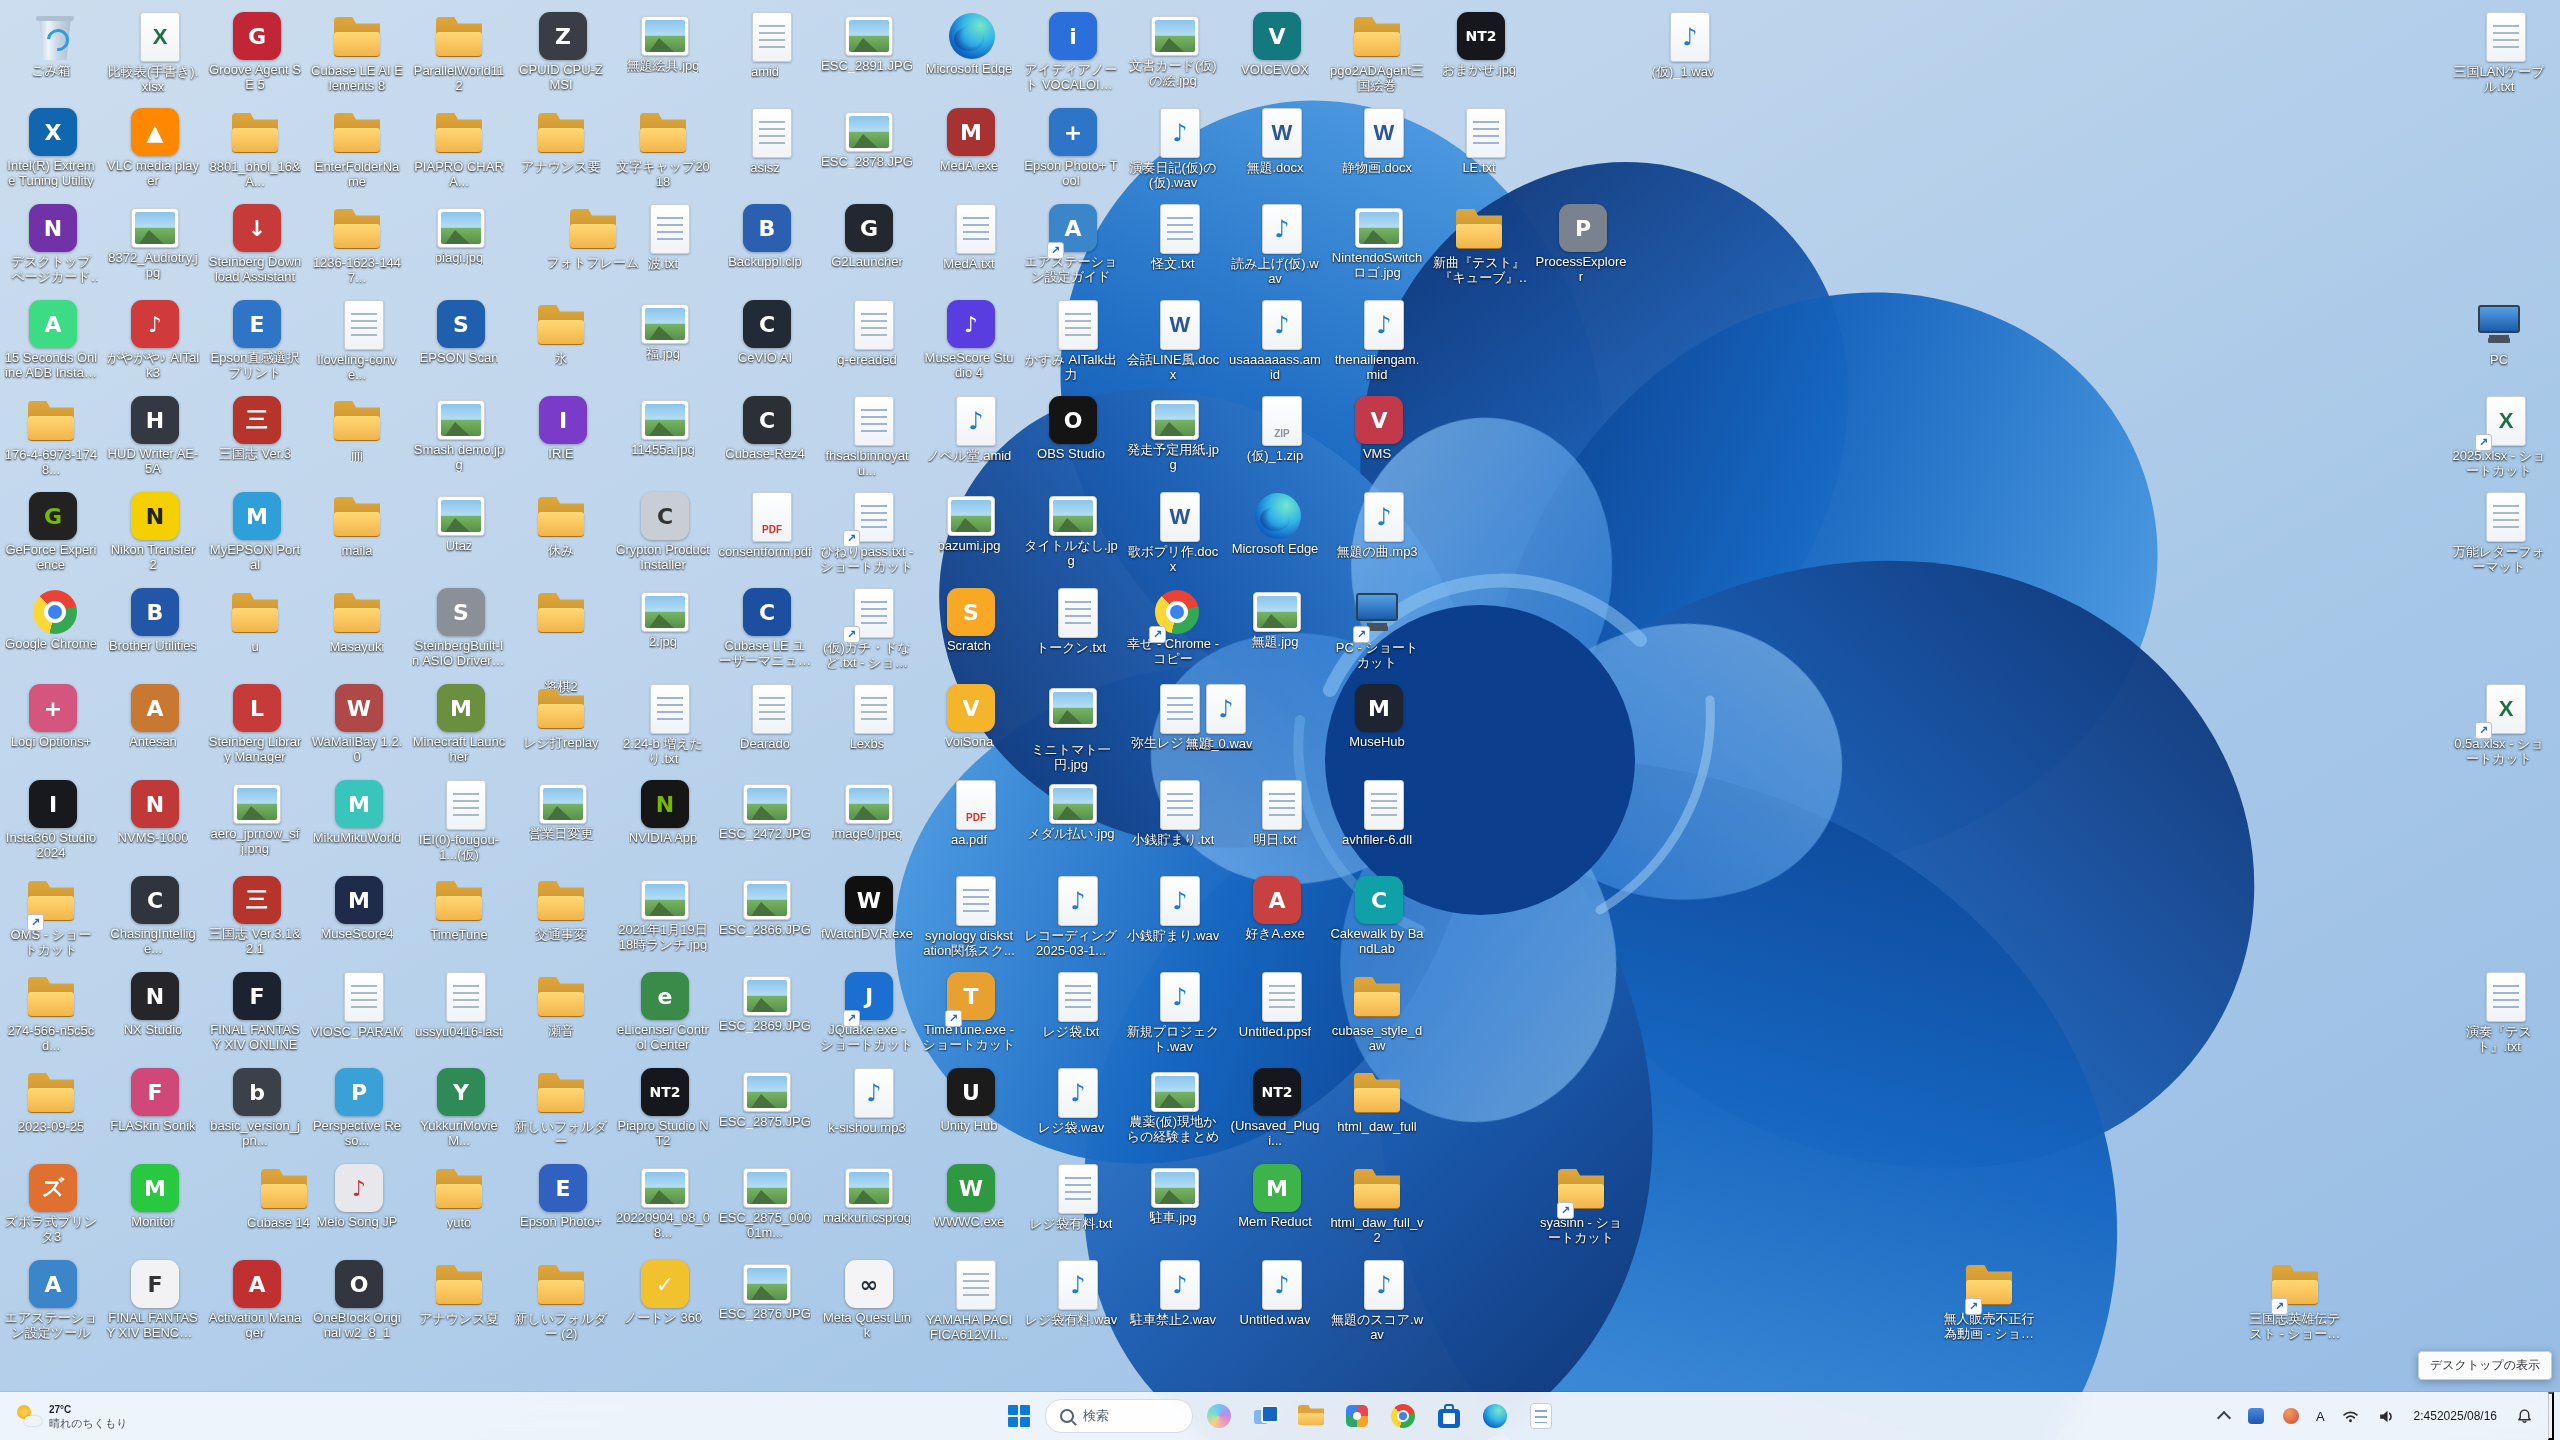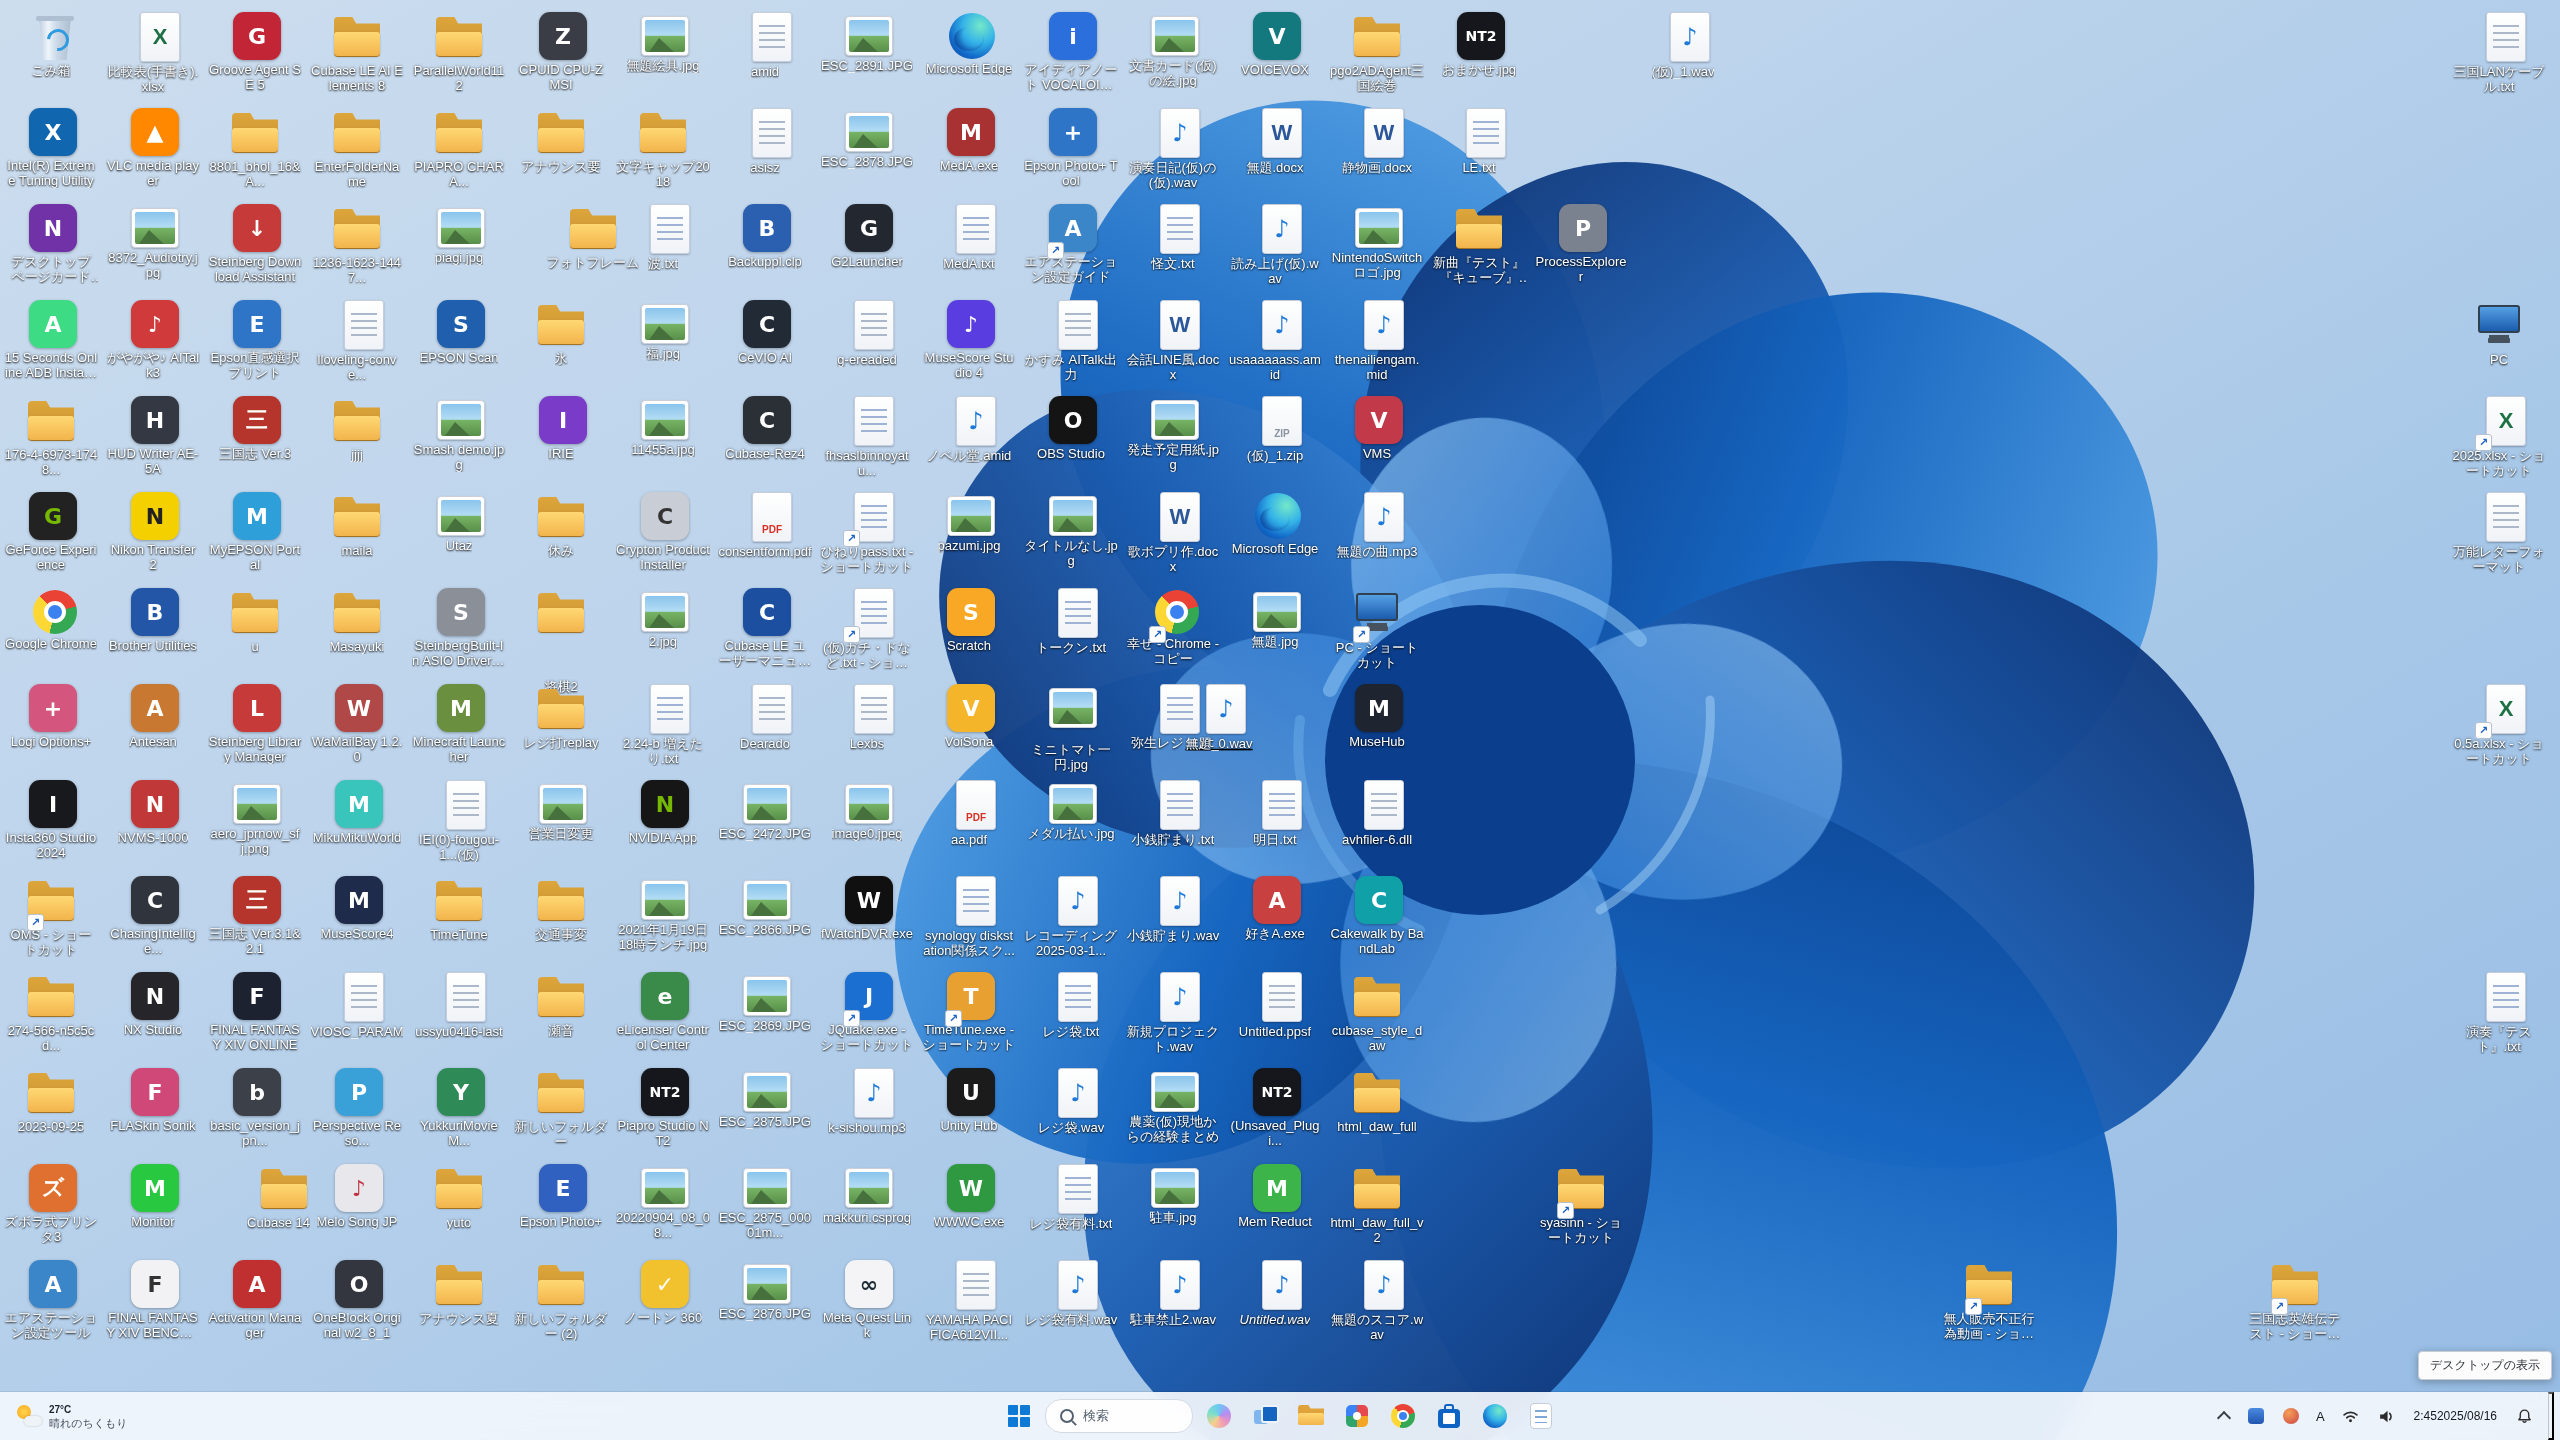--- a/index.html
+++ b/index.html
@@ -1221,21 +1221,21 @@
       <div class="lbl">YAMAHA PACIFICA612VII...</div>
     </div>
     <div class="icon" style="left: 1023px; top: 1258px;">
       <div class="ic ic-audio"></div>
       <div class="lbl">レジ袋有料.wav</div>
     </div>
     <div class="icon" style="left: 1125px; top: 1258px;">
       <div class="ic ic-audio"></div>
       <div class="lbl">駐車禁止2.wav</div>
     </div>
-    <div class="icon" style="left: 1227px; top: 1258px; font-style: italic;">
+    <div class="icon" style="left: 1227px; top: 1258px;">
       <div class="ic ic-audio"></div>
       <div class="lbl">Untitled.wav</div>
     </div>
     <div class="icon" style="left: 1329px; top: 1258px;">
       <div class="ic ic-audio"></div>
       <div class="lbl">無題のスコア.wav</div>
     </div>
     <div class="icon" style="left: 1941px; top: 1258px;">
       <div class="ic ic-folder"></div>
       <i class="sc">↗</i>

